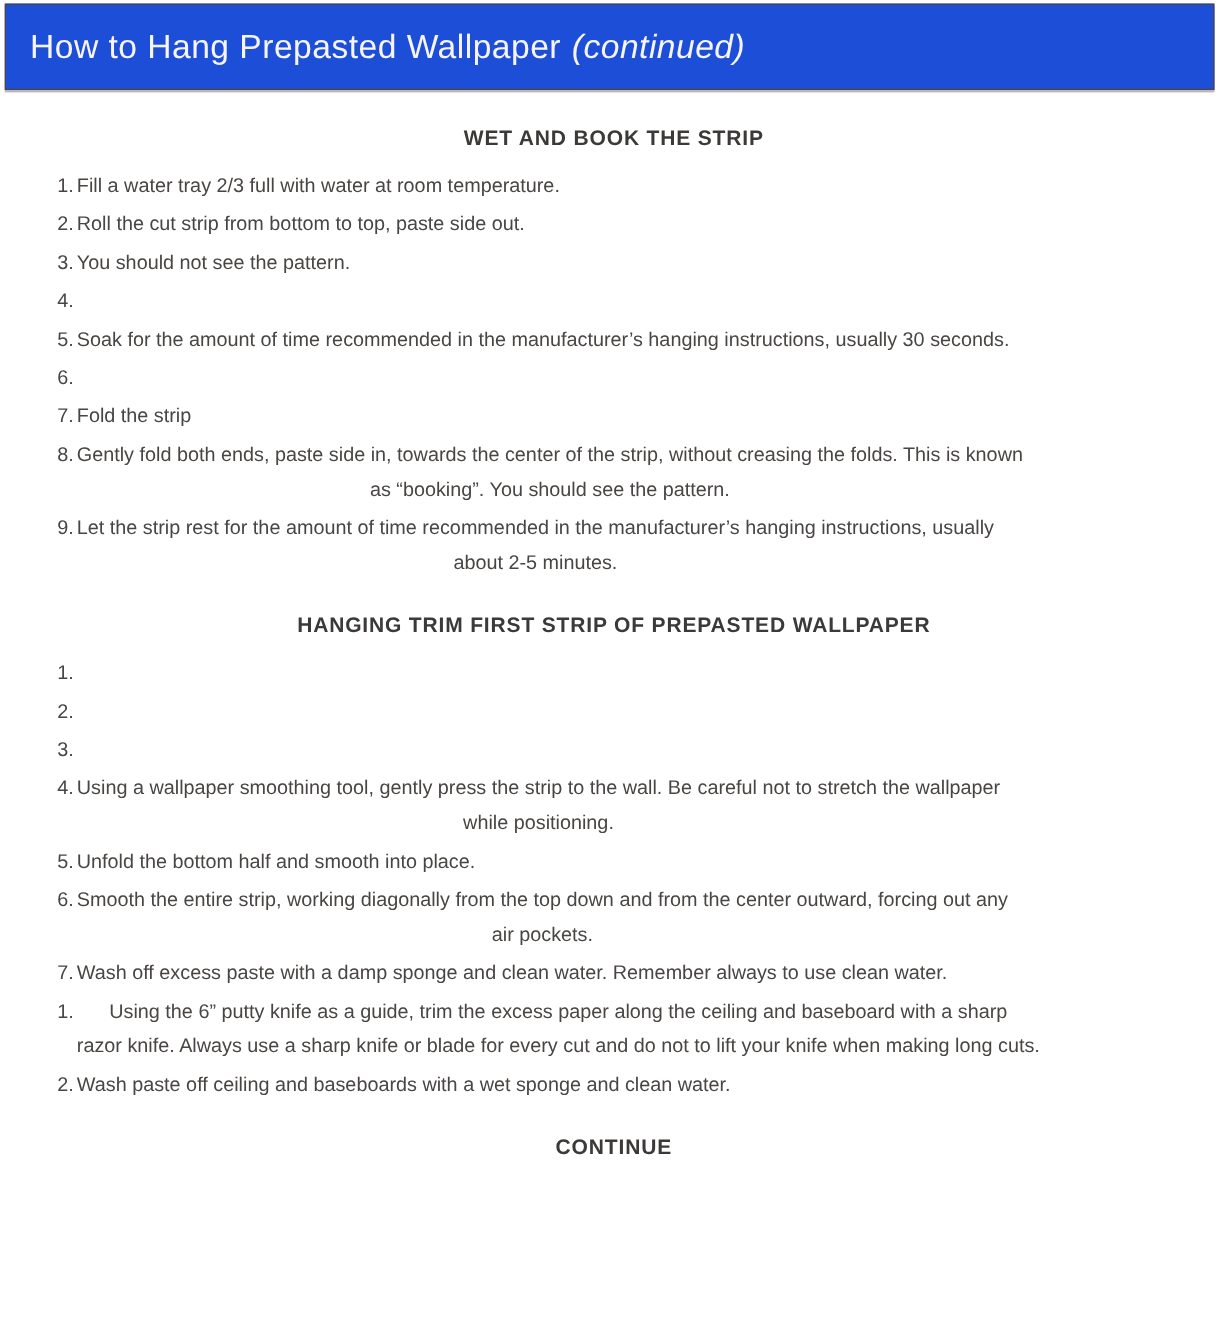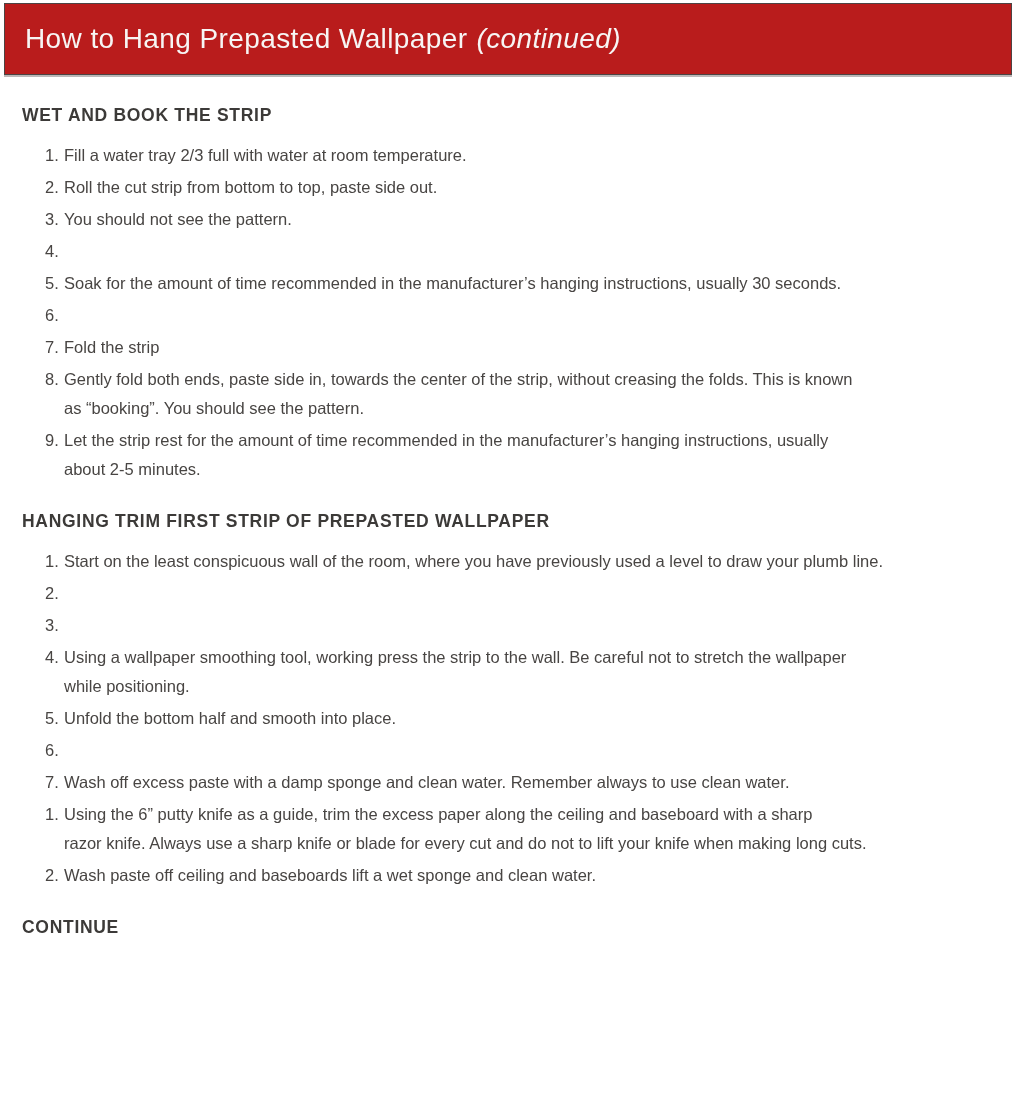--- a/index.html
+++ b/index.html
@@ -10,41 +10,42 @@
   body {
     width: 1021px;
     height: 1100px;
     overflow: hidden;
     font-family: "Liberation Sans", "DejaVu Sans", sans-serif;
     color: #454240;
   }
   .header-bar {
     margin: 3px 9px 0 4px;
     height: 72px;
-    background: #b91c1c;
+    background: #1d4ed8;
     border: 1px solid #4d4343;
     box-shadow: 0 2px 0 rgba(60,50,50,0.35);
     display: flex;
     align-items: center;
     padding-left: 20px;
     box-sizing: border-box;
   }
   .header-title {
     color: #f7f5f4;
     font-size: 28px;
     font-weight: 500;
     letter-spacing: 0.4px;
     white-space: nowrap;
   }
   .header-title .cont {
     font-style: italic;
     margin-left: 9px;
   }
   .content {
     padding: 14px 20px 0 22px;
+    text-align: center;
   }
   .section-heading {
     margin: 27px 0 15px 0;
     font-size: 17.5px;
     font-weight: 600;
     letter-spacing: 0.7px;
     color: #3c3a38;
   }
   .section:first-of-type .section-heading {
     margin-top: 16px;
@@ -120,57 +121,58 @@
 about 2-5 minutes.</span>
         </li>
     </ol>
   </div>
 
   <div class="section">
     <div class="section-heading">HANGING TRIM FIRST STRIP OF PREPASTED WALLPAPER</div>
     <ol class="steps">
       <li class="step">
           <span class="step-num">1.</span>
-          <span class="step-text">Start on the least conspicuous wall of the room, where you have previously used a level to draw your plumb line.</span>
         </li>
       <li class="step">
           <span class="step-num">2.</span>
         </li>
       <li class="step">
           <span class="step-num">3.</span>
         </li>
       <li class="step">
           <span class="step-num">4.</span>
-          <span class="step-text">Using a wallpaper smoothing tool, working press the strip to the wall. Be careful not to stretch the wallpaper
+          <span class="step-text">Using a wallpaper smoothing tool, gently press the strip to the wall. Be careful not to stretch the wallpaper
 while positioning.</span>
         </li>
       <li class="step">
           <span class="step-num">5.</span>
           <span class="step-text">Unfold the bottom half and smooth into place.</span>
         </li>
       <li class="step">
           <span class="step-num">6.</span>
+          <span class="step-text">Smooth the entire strip, working diagonally from the top down and from the center outward, forcing out any
+air pockets.</span>
         </li>
       <li class="step">
           <span class="step-num">7.</span>
           <span class="step-text">Wash off excess paste with a damp sponge and clean water. Remember always to use clean water.</span>
         </li>
     </ol>
   </div>
 
   <div class="section">
     <ol class="steps">
       <li class="step">
           <span class="step-num">1.</span>
           <span class="step-text">Using the 6” putty knife as a guide, trim the excess paper along the ceiling and baseboard with a sharp
 razor knife. Always use a sharp knife or blade for every cut and do not to lift your knife when making long cuts.</span>
         </li>
       <li class="step">
           <span class="step-num">2.</span>
-          <span class="step-text">Wash paste off ceiling and baseboards lift a wet sponge and clean water.</span>
+          <span class="step-text">Wash paste off ceiling and baseboards with a wet sponge and clean water.</span>
         </li>
     </ol>
   </div>
 
   <div class="section">
     <div class="section-heading">CONTINUE</div>
 
   </div>
 
 </div>

